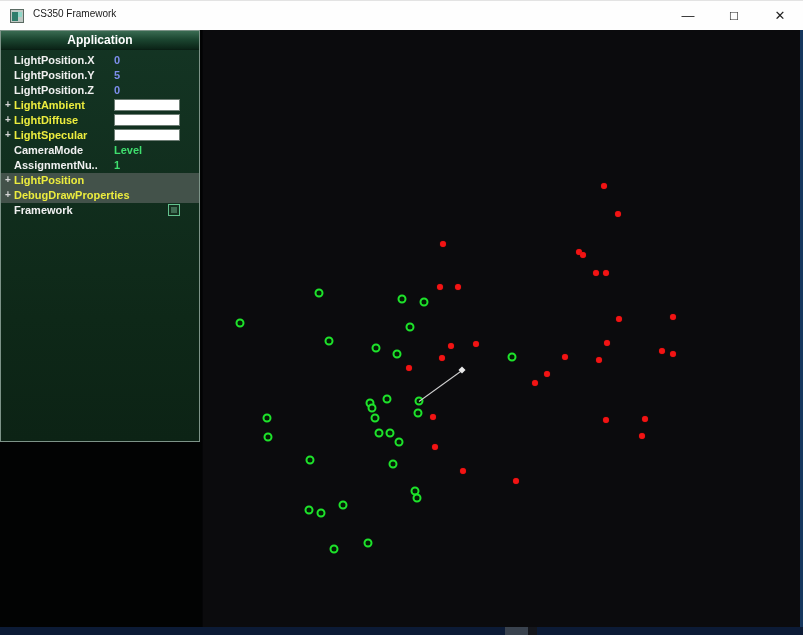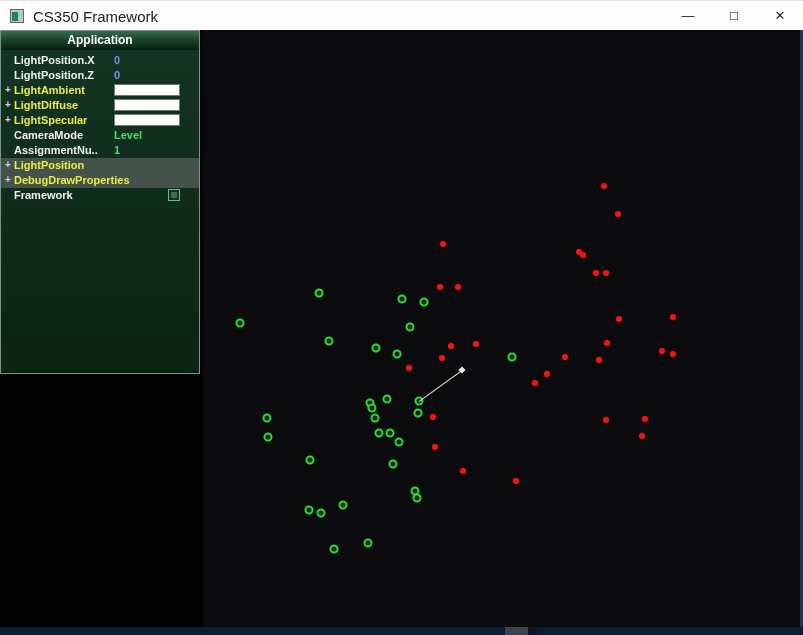--- a/index.html
+++ b/index.html
@@ -6,29 +6,29 @@
   #window{position:relative;width:803px;height:635px;overflow:hidden;background:#050507;
           font-family:"Liberation Sans",sans-serif;}
 
   
   #titlebar{position:absolute;left:0;top:0;width:803px;height:30px;background:#fefefe;
             border-top:1px solid #e3e3e3;box-sizing:border-box;}
   #app-icon{position:absolute;left:10px;top:8px;width:14px;height:14px;background:#bfc9c4;
             border:1px solid #5a6a62;box-sizing:border-box;}
   #app-icon:before{content:"";position:absolute;left:1px;top:2px;width:6px;height:9px;background:#2e7d6b;}
   #app-icon:after{content:"";position:absolute;right:1px;top:2px;width:4px;height:5px;background:#8fd8c8;}
-  #title-text{position:absolute;left:33px;top:7px;font-size:15px;color:#1a1a1a;}
+  #title-text{position:absolute;left:33px;top:7px;font-size:10px;color:#1a1a1a;}
   .win-btn{position:absolute;top:0;width:46px;height:30px;text-align:center;line-height:30px;
            font-size:13px;color:#222;cursor:default;}
   #btn-min{right:92px;} #btn-max{right:46px;font-size:11px;} #btn-close{right:0;}
 
   
   #sidebar{position:absolute;left:0;top:30px;width:202px;height:597px;background:#020303;}
 
-  #application-panel{position:absolute;left:0;top:0;width:200px;height:344px;
+  #application-panel{position:absolute;left:0;top:0;width:200px;height:412px;
       background:linear-gradient(180deg,#143524 0%,#0e2818 70%,#0c2315 100%);
       border:1px solid #7d9388;box-sizing:border-box;}
   .panel-header{height:18px;line-height:18px;text-align:center;color:#fff;font-size:12px;
       font-weight:bold;}
   #application-panel .panel-header{background:linear-gradient(180deg,#3a6b52 0%,#1c4731 45%,#0b2417 100%);
       border-bottom:1px solid #0a1f14;}
   #application-rows{position:absolute;left:0;top:22px;right:0;}
   .prop-row{position:relative;height:15px;font-size:11px;font-weight:bold;color:#f0f0f0;}
   .prop-row.hl{background:#43524a;}
   .expander{position:absolute;left:4px;top:1px;color:#d8d8d8;font-size:10px;}
@@ -80,20 +80,24 @@
     <div class="win-btn" id="btn-close">✕</div>
   </div>
 
   <div id="sidebar">
     <div id="application-panel">
       <div class="panel-header">Application</div>
       <div id="application-rows">
           <div class="prop-row">
             <span class="prop-label">LightPosition.X</span>
             <span class="prop-value v-num">0</span>
+          </div>
+          <div class="prop-row">
+            <span class="prop-label">LightPosition.Y</span>
+            <span class="prop-value v-num">5</span>
           </div>
           <div class="prop-row">
             <span class="prop-label">LightPosition.Z</span>
             <span class="prop-value v-num">0</span>
           </div>
           <div class="prop-row">
             <span class="expander">+</span>
             <span class="prop-label yellow">LightAmbient</span>
             <input class="prop-input" style="">
           </div>

